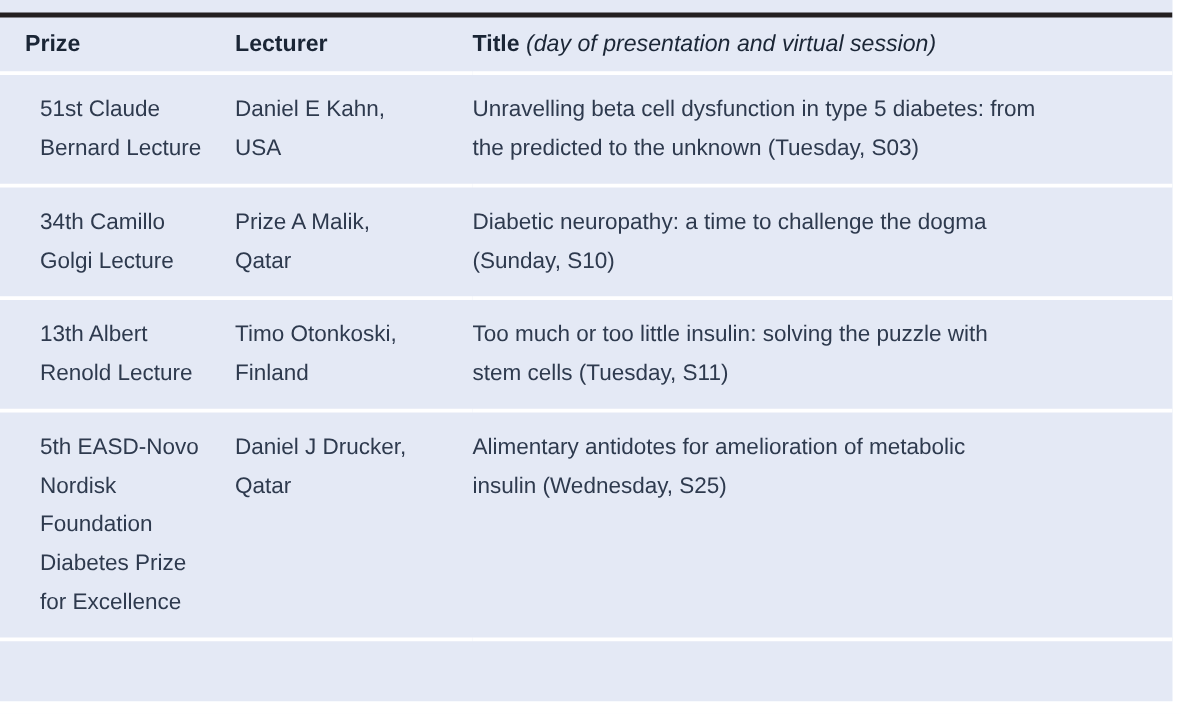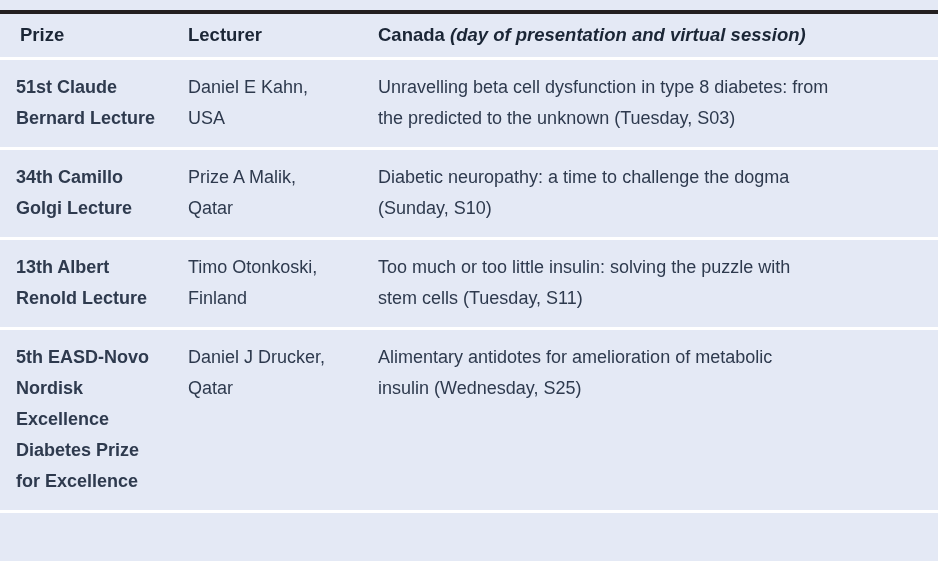--- a/index.html
+++ b/index.html
@@ -63,34 +63,34 @@
     vertical-align: top;
     font-size: 18.5px;
     line-height: 24px;
     color: #1b2636;
     font-weight: bold;
     padding: 9px 14px 10px 0;
     border-bottom: 3px solid #ffffff;
   }
   table.awards thead th:first-child { padding-left: 20px; }
   th .hdr-sub {
-    font-weight: bold;
+    font-weight: normal;
     font-style: italic;
   }
 
   table.awards tbody td {
     text-align: left;
     vertical-align: top;
     font-size: 18px;
     line-height: 31px;
     color: #2e3a4e;
     padding: 12px 16px 13px 0;
     border-bottom: 3px solid #ffffff;
   }
-  table.awards tbody td:first-child { padding-left: 16px; font-weight: bold; }
+  table.awards tbody td:first-child { padding-left: 32px; }
   table.awards tbody tr:last-child td { border-bottom: none; }
 
   td .cell-line { display: block; white-space: nowrap; }
   td .ital { }
 </style>
 </head>
 <body>
 
 <div class="table-figure">
 
@@ -100,35 +100,35 @@
   <table class="awards">
     <colgroup>
       <col class="c-prize">
       <col class="c-lecturer">
       <col class="c-title">
     </colgroup>
     <thead>
       <tr>
         <th>Prize</th>
         <th>Lecturer</th>
-        <th><span>Canada</span> <span class="hdr-sub">(day of presentation and virtual session)</span></th>
+        <th><span>Title</span> <span class="hdr-sub">(day of presentation and virtual session)</span></th>
       </tr>
     </thead>
     <tbody id="table-body">
         <tr>
           <td>
             <span class="cell-line">51st Claude</span>
             <span class="cell-line">Bernard Lecture</span>
           </td>
           <td>
             <span class="cell-line">Daniel E Kahn,</span>
             <span class="cell-line">USA</span>
           </td>
           <td>
-            <span class="cell-line"><span>Unravelling beta cell dysfunction in type 8 diabetes: from</span></span>
+            <span class="cell-line"><span>Unravelling beta cell dysfunction in type 5 diabetes: from</span></span>
             <span class="cell-line"><span>the predicted to the unknown (</span><span class="ital">Tuesday, S03</span><span>)</span></span>
           </td>
         </tr>
         <tr>
           <td>
             <span class="cell-line">34th Camillo</span>
             <span class="cell-line">Golgi Lecture</span>
           </td>
           <td>
             <span class="cell-line">Prize A Malik,</span>
@@ -150,21 +150,21 @@
           </td>
           <td>
             <span class="cell-line"><span>Too much or too little insulin: solving the puzzle with</span></span>
             <span class="cell-line"><span>stem cells (</span><span class="ital">Tuesday, S11</span><span>)</span></span>
           </td>
         </tr>
         <tr>
           <td>
             <span class="cell-line">5th EASD-Novo</span>
             <span class="cell-line">Nordisk</span>
-            <span class="cell-line">Excellence</span>
+            <span class="cell-line">Foundation</span>
             <span class="cell-line">Diabetes Prize</span>
             <span class="cell-line">for Excellence</span>
           </td>
           <td>
             <span class="cell-line">Daniel J Drucker,</span>
             <span class="cell-line">Qatar</span>
           </td>
           <td>
             <span class="cell-line"><span>Alimentary antidotes for amelioration of metabolic</span></span>
             <span class="cell-line"><span>insulin (</span><span class="ital">Wednesday, S25</span><span>)</span></span>

